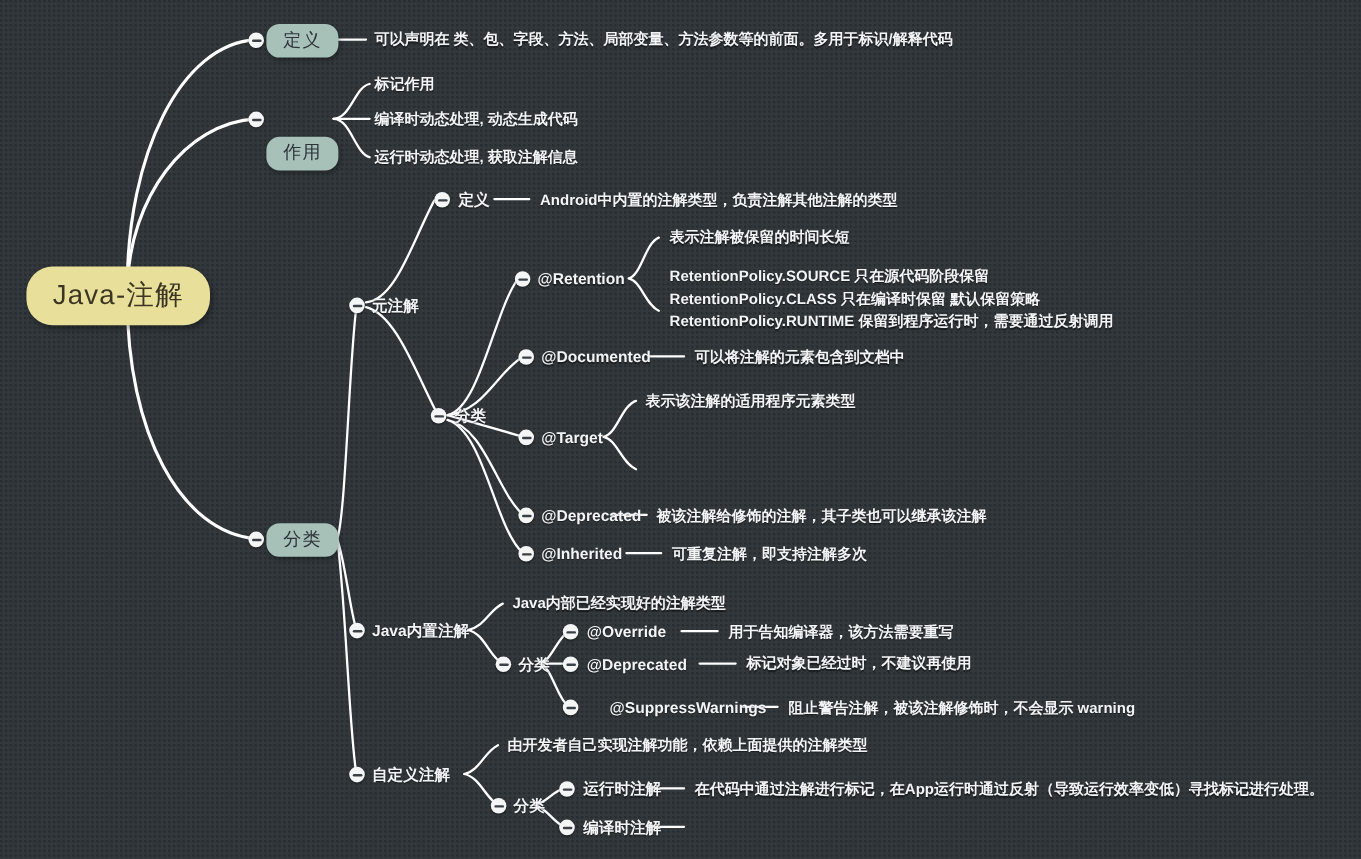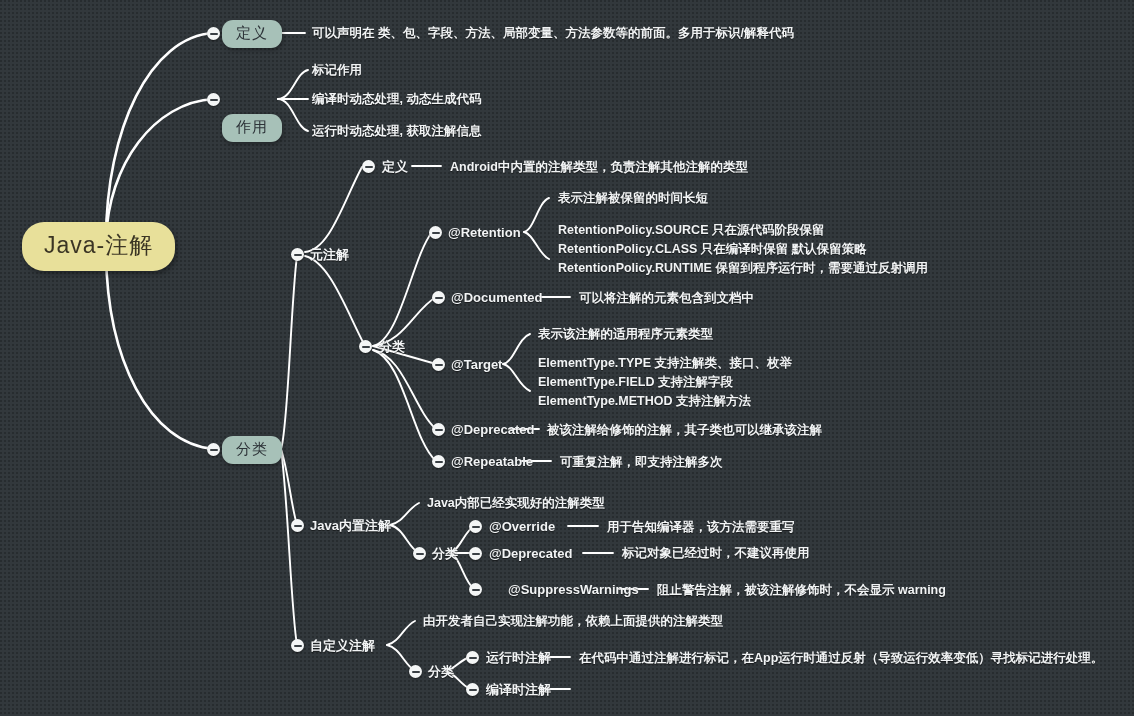--- a/index.html
+++ b/index.html
@@ -208,30 +208,27 @@
 RetentionPolicy.CLASS 只在编译时保留 默认保留策略
 RetentionPolicy.RUNTIME 保留到程序运行时，需要通过反射调用</div>
 
   <div class="toggle" style="left:432px; top:291px;"></div>
   <div class="text-node sz13" style="left:451px; top:289px;">@Documented</div>
   <div class="text-node" style="left:579px; top:290px;">可以将注解的元素包含到文档中</div>
 
   <div class="toggle" style="left:432px; top:358px;"></div>
   <div class="text-node sz13" style="left:451px; top:356px;">@Target</div>
   <div class="text-node" style="left:538px; top:326px;">表示该注解的适用程序元素类型</div>
-  <div class="text-node multi" style="left:538px; top:354px;">ElementType.TYPE 支持注解类、接口、枚举
-ElementType.FIELD 支持注解字段
-ElementType.METHOD 支持注解方法</div>
 
   <div class="toggle" style="left:432px; top:423px;"></div>
   <div class="text-node sz13" style="left:451px; top:421px;">@Deprecated</div>
   <div class="text-node" style="left:547px; top:422px;">被该注解给修饰的注解，其子类也可以继承该注解</div>
 
   <div class="toggle" style="left:432px; top:455px;"></div>
-  <div class="text-node sz13" style="left:451px; top:453px;">@Repeatable</div>
+  <div class="text-node sz13" style="left:451px; top:453px;">@Inherited</div>
   <div class="text-node" style="left:560px; top:454px;">可重复注解，即支持注解多次</div>
 
   <div class="toggle" style="left:291px; top:519px;"></div>
   <div class="text-node sz13" style="left:310px; top:517px;">Java内置注解</div>
   <div class="text-node" style="left:427px; top:495px;">Java内部已经实现好的注解类型</div>
 
   <div class="toggle" style="left:413px; top:547px;"></div>
   <div class="text-node sz13" style="left:432px; top:545px;">分类</div>
 
   <div class="toggle" style="left:469px; top:520px;"></div>

